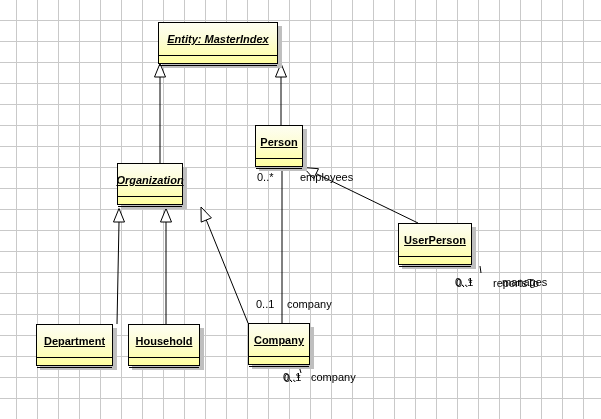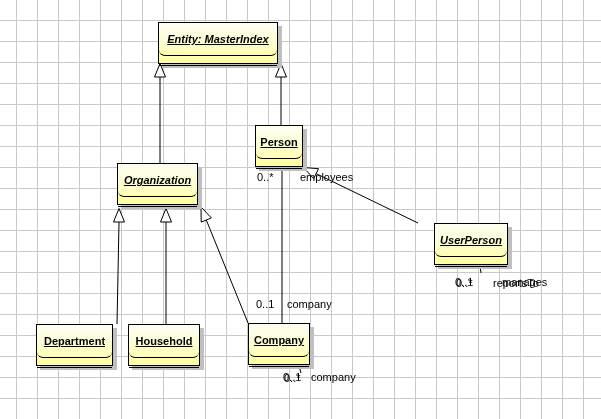--- a/index.html
+++ b/index.html
@@ -27,21 +27,20 @@
     box-sizing:border-box;
     height:19px;
     border-bottom:1px solid #000000;
     font-size:11px;
     font-weight:bold;
     text-decoration:underline;
     color:#000000;
     display:flex;align-items:center;justify-content:center;
     white-space:nowrap;
     padding:16px 2px;
-    border-radius:6px;
   }
   .uml-class.abstract .title{font-style:italic;}
   .uml-class .attrs{
     box-sizing:border-box;
     height:10px;
     border-bottom:1px solid #000000;
   }
   .uml-class .ops{height:12px;}
   svg.edges{position:absolute;left:0;top:0;pointer-events:none;}
   .lbl{
@@ -102,27 +101,27 @@
     <div class="attrs"></div>
     <div class="ops"></div>
   </div>
 
   <div class="uml-class" style="left:255px;top:125px;width:48px;">
     <div class="title">Person</div>
     <div class="attrs"></div>
     <div class="ops"></div>
   </div>
 
-  <div class="uml-class abstract" style="left:117px;top:163px;width:81px;">
+  <div class="uml-class abstract" style="left:117px;top:163px;width:66px;">
     <div class="title">Organization</div>
     <div class="attrs"></div>
     <div class="ops"></div>
   </div>
 
-  <div class="uml-class" style="left:434px;top:223px;width:74px;font-style:italic;">
+  <div class="uml-class" style="left:398px;top:223px;width:74px;">
     <div class="title">UserPerson</div>
     <div class="attrs"></div>
     <div class="ops"></div>
   </div>
 
   <div class="uml-class" style="left:36px;top:324px;width:77px;">
     <div class="title">Department</div>
     <div class="attrs"></div>
     <div class="ops"></div>
   </div>

